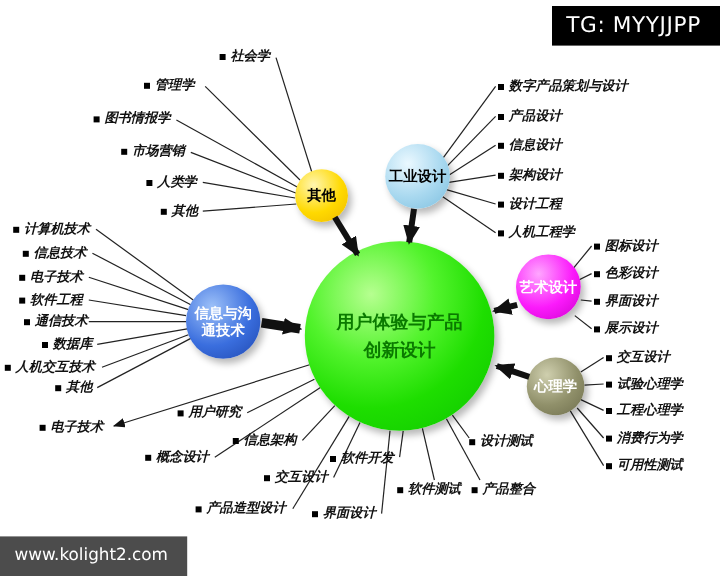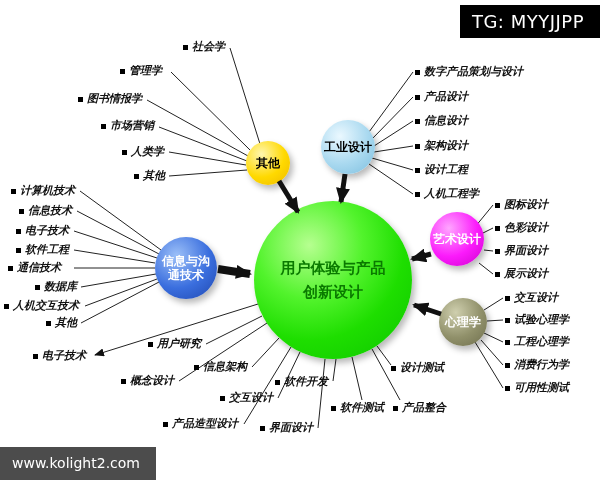--- a/index.html
+++ b/index.html
@@ -235,21 +235,21 @@
       <span>信息技术</span>
     </div>
   <div class="leaf" style="left:16px;top:224px">
       <span class="sq"></span>
       <span>电子技术</span>
     </div>
   <div class="leaf" style="left:16px;top:243px">
       <span class="sq"></span>
       <span>软件工程</span>
     </div>
-  <div class="leaf" style="left:8px;top:261px">
+  <div class="leaf" style="left:20px;top:261px">
       <span class="sq"></span>
       <span>通信技术</span>
     </div>
   <div class="leaf" style="left:35px;top:280px">
       <span class="sq"></span>
       <span>数据库</span>
     </div>
   <div class="leaf" style="left:4px;top:299px">
       <span class="sq"></span>
       <span>人机交互技术</span>

